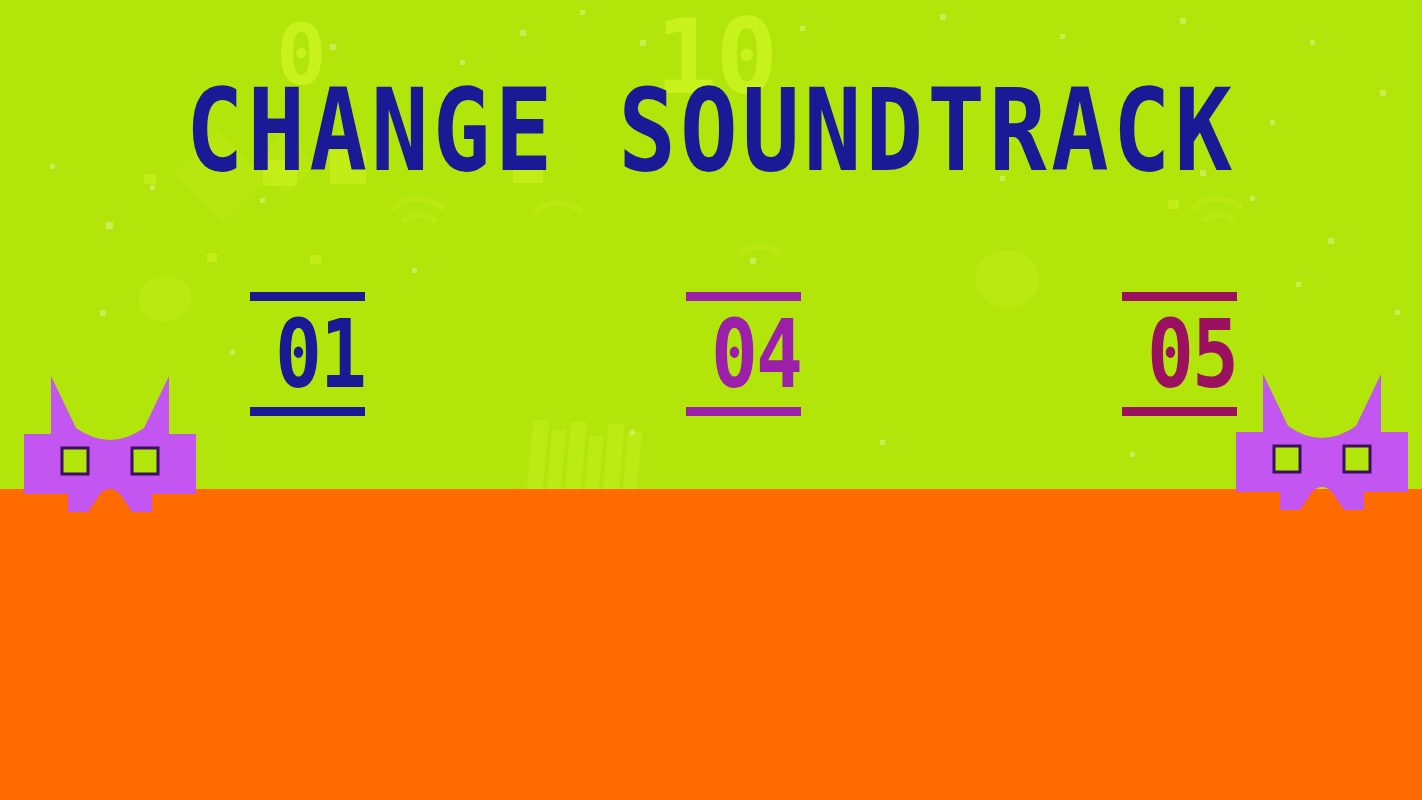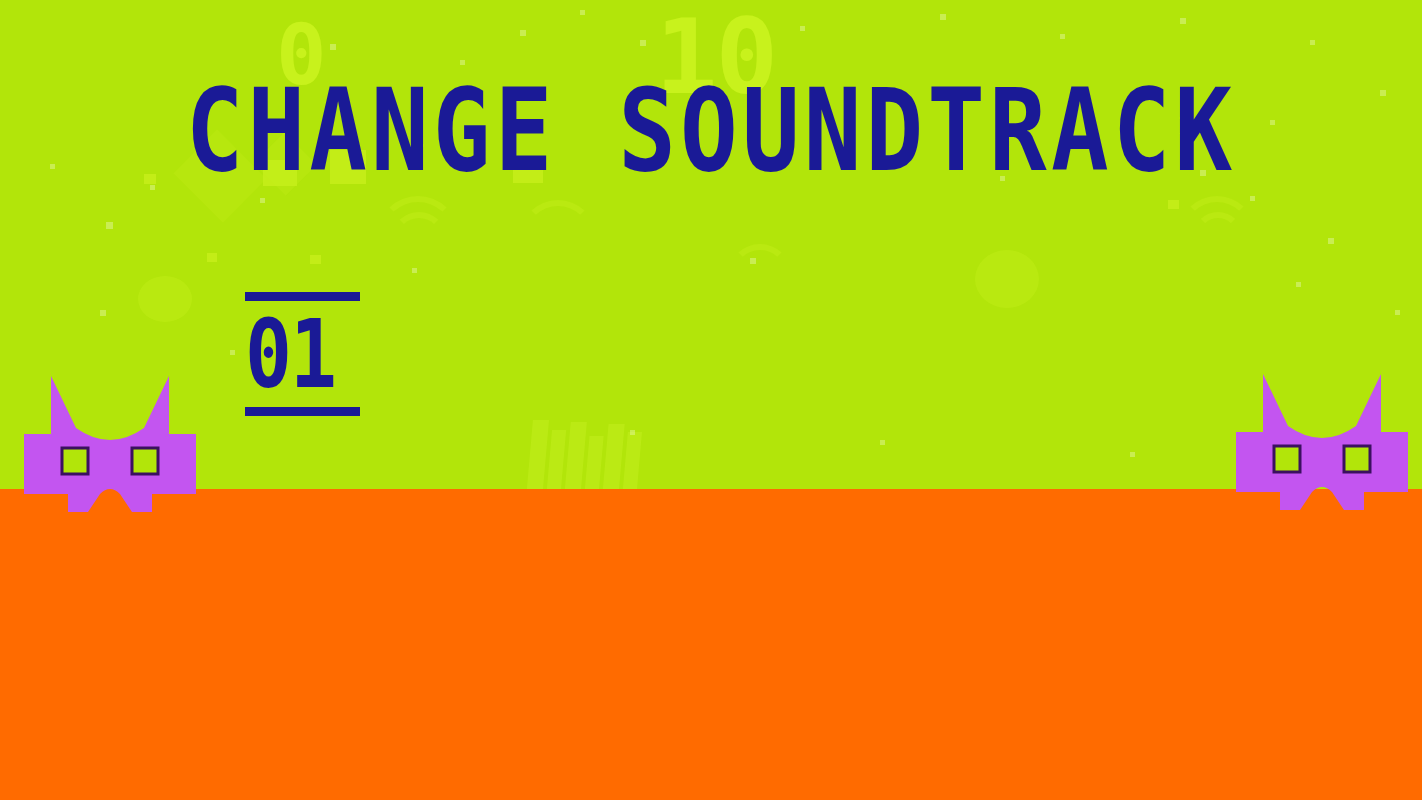--- a/index.html
+++ b/index.html
@@ -69,21 +69,21 @@
   }
 
   
   .num-row{
     position:absolute; left:245px; top:292px; width:992px; height:124px;
     display:flex; justify-content:space-between; align-items:stretch;
   }
   .num-cell{
     width:120px; position:relative;
     display:flex; flex-direction:column; justify-content:space-between;
-    align-items:flex-start;
+    align-items:flex-end;
   }
   .num-rule{ width:115px; height:9px; display:block; }
   .num-text{
     font-family:"DejaVu Sans Mono", monospace;
     font-weight:bold;
     font-size:78px;
     line-height:78px;
     letter-spacing:-2px;
     transform:scaleY(1.22);
     white-space:nowrap;
@@ -199,21 +199,31 @@
     <div class="num-row">
 
       <div class="num-cell">
         <span class="num-rule" style="background:#1a1a96;"></span>
         <span class="num-text" style="color:#1a1a96;">01</span>
         <span class="num-rule" style="background:#1a1a96;"></span>
       </div>
 
 
 
-
+      <div class="num-cell">
+        <span class="num-rule" style="background:#9b1fa8;"></span>
+        <span class="num-text" style="color:#9b1fa8;">04</span>
+        <span class="num-rule" style="background:#9b1fa8;"></span>
+      </div>
+
+      <div class="num-cell">
+        <span class="num-rule" style="background:#9c1060;"></span>
+        <span class="num-text" style="color:#9c1060;">05</span>
+        <span class="num-rule" style="background:#9c1060;"></span>
+      </div>
 
     </div>
   </div>
 
 
   <svg class="mask mask-left" width="172" height="136" viewBox="0 0 172 136">
     <path d="M27 0 L52 52 Q86 76 120 52 L145 0 L145 58 L172 58 L172 118
              L128 118 L128 136 L108 136 L96 118 Q86 108 76 118 L64 136
              L44 136 L44 118 L0 118 L0 58 L27 58 Z" fill="#c355f0"></path>
     <rect x="38" y="72" width="26" height="26" fill="#b2e50a" stroke="#3b1060" stroke-width="3"></rect>

